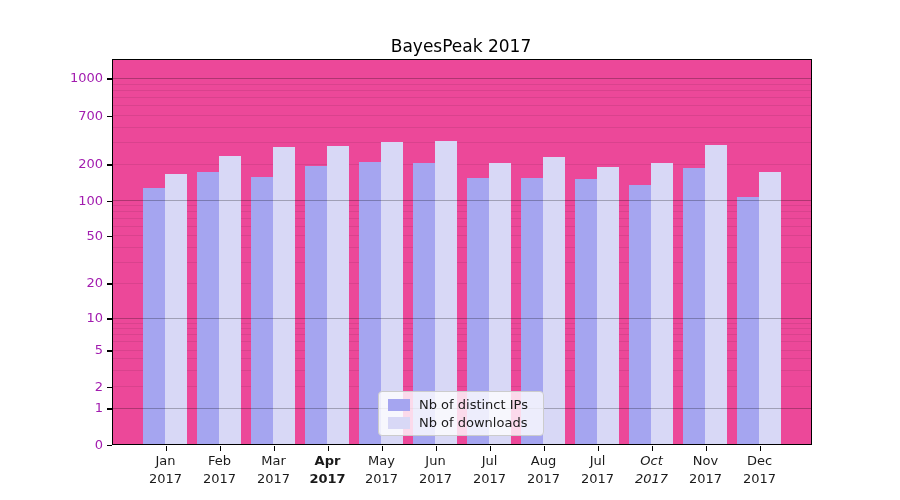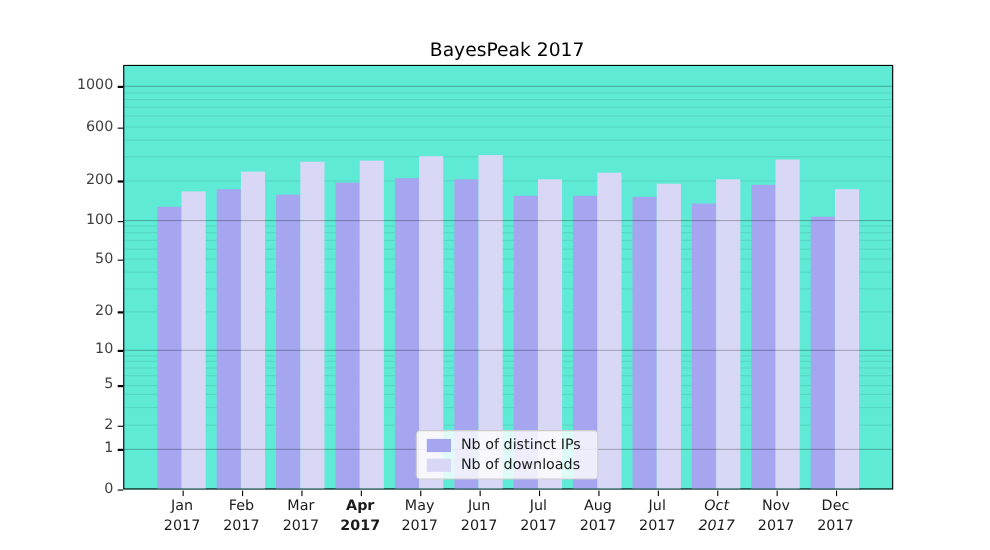--- a/index.html
+++ b/index.html
@@ -13,30 +13,30 @@
   .title{
     position:absolute;
     left:112px;top:36px;width:698px;
     text-align:center;
     font-size:17px;color:#000;
   }
   .plot{
     position:absolute;
     left:112px;top:59px;width:698px;height:384px;
     border:1.5px solid #000;
-    background:#5eead4;
+    background:#ec4899;
   }
   .gridline{position:absolute;left:0;width:100%;height:1px;}
   .gridline.major{background:rgba(0,0,0,0.26);}
   .gridline.minor{background:rgba(0,0,0,0.08);}
   .bar{position:absolute;bottom:0;}
   .ytick{position:absolute;width:5px;height:1.5px;background:#000;}
   .ylabel{
     position:absolute;left:0;width:103px;
-    text-align:right;font-size:13px;color:#404040;
+    text-align:right;font-size:13px;color:#a21caf;
     height:16px;line-height:16px;
   }
   .xtick{position:absolute;width:1.5px;height:5px;background:#000;}
   .xlabel{
     position:absolute;width:64px;
     text-align:center;font-size:13px;color:#1a1a1a;line-height:18px;
     white-space:pre-line;
   }
   .legend{
     position:absolute;
@@ -147,21 +147,21 @@
       <div class="ylabel" style="top: 310.3px;">10</div>
       <div class="ytick" style="left: 107px; top: 283px;"></div>
       <div class="ylabel" style="top: 275px;">20</div>
       <div class="ytick" style="left: 107px; top: 235.5px;"></div>
       <div class="ylabel" style="top: 227.5px;">50</div>
       <div class="ytick" style="left: 107px; top: 200.5px;"></div>
       <div class="ylabel" style="top: 192.5px;">100</div>
       <div class="ytick" style="left: 107px; top: 164.3px;"></div>
       <div class="ylabel" style="top: 156.3px;">200</div>
       <div class="ytick" style="left: 107px; top: 115.7px;"></div>
-      <div class="ylabel" style="top: 107.7px;">600</div>
+      <div class="ylabel" style="top: 107.7px;">700</div>
       <div class="ytick" style="left: 107px; top: 78.3px;"></div>
       <div class="ylabel" style="top: 70.3px;">1000</div>
     </div>
   <div id="x-axis-layer">
       <div class="xtick" style="left: 165.5px; top: 446px;"></div>
       <div class="xlabel" style="left: 133.5px; top: 452px;">Jan
 2017</div>
       <div class="xtick" style="left: 219.5px; top: 446px;"></div>
       <div class="xlabel" style="left: 187.5px; top: 452px;">Feb
 2017</div>

